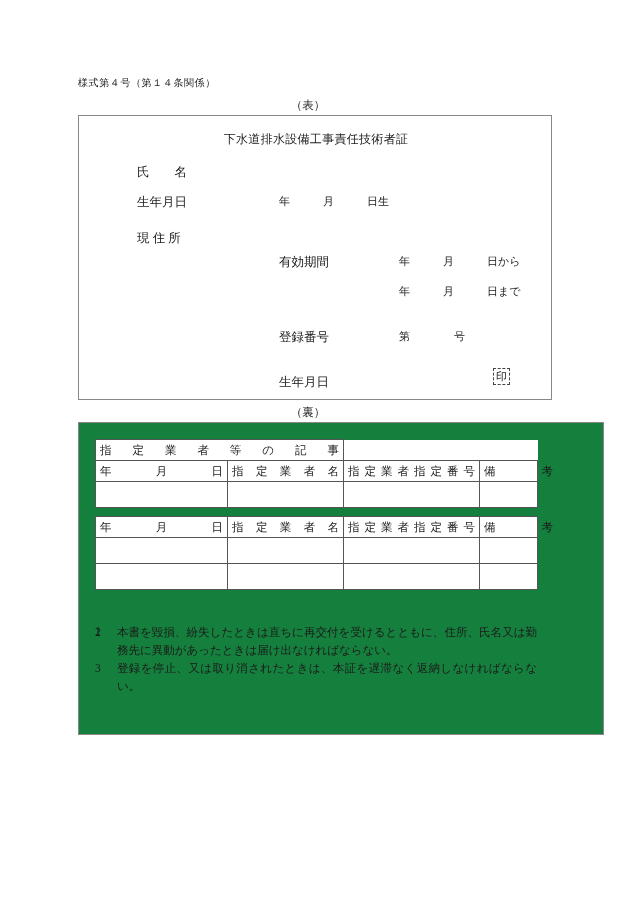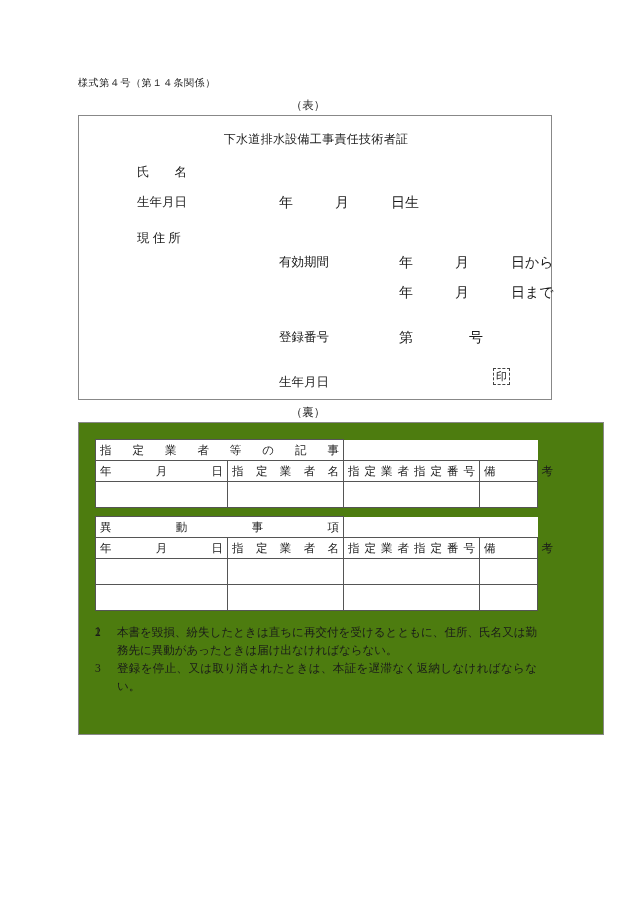--- a/index.html
+++ b/index.html
@@ -71,21 +71,21 @@
     position: absolute;
     font-size: 12.5px;
     white-space: nowrap;
   }
   .lbl-shimei  { left: 58px;  top: 48px;  }
   .lbl-seinen  { left: 58px;  top: 78px;  }
   .lbl-genjusho{ left: 58px;  top: 108px; margin-top: 6px; }
 
   .f-value {
     position: absolute;
-    font-size: 14px;
+    font-size: 11px;
     white-space: nowrap;
   }
   .val-seinen { left: 200px; top: 78px; }
 
   .lbl-yuko    { left: 200px; top: 138px; }
   .val-yuko1   { left: 320px; top: 138px; }
   .val-yuko2   { left: 320px; top: 168px; }
   .lbl-touroku { left: 200px; top: 213px; text-align: right; }
   .val-touroku { left: 320px; top: 213px; }
   .lbl-shicho  { left: 200px; top: 258px; }
@@ -131,21 +131,21 @@
 
   
   .back-box {
     position: absolute;
     left: 78px;
     top: 422px;
     width: 526px;
     height: 313px;
     border: 1px solid #888888;
     box-sizing: border-box;
-    background: #4d7c0f;
+    background: #15803d;
   }
 
   
   .tbl {
     position: absolute;
     left: 16px;
     border-collapse: collapse;
     table-layout: fixed;
     width: 442px;
     font-size: 11.5px;
@@ -276,27 +276,20 @@
     </table>
 
     <table class="tbl tbl-2">
       <colgroup>
         <col style="width:132px">
         <col style="width:116px">
         <col style="width:136px">
         <col style="width:58px">
       </colgroup>
       <tbody>
-        <tr class="section-head">
-          <td colspan="2">
-            <span class="cell-spread">異　動　事　項</span>
-          </td>
-          <td class="no-border"></td>
-          <td class="no-border"></td>
-        </tr>
         <tr>
           <td>
               <span class="cell-spread">年　　　月　　　日</span>
             </td>
           <td>
               <span class="cell-spread">指 定 業 者 名</span>
             </td>
           <td>
               <span class="cell-spread">指定業者指定番号</span>
             </td>

